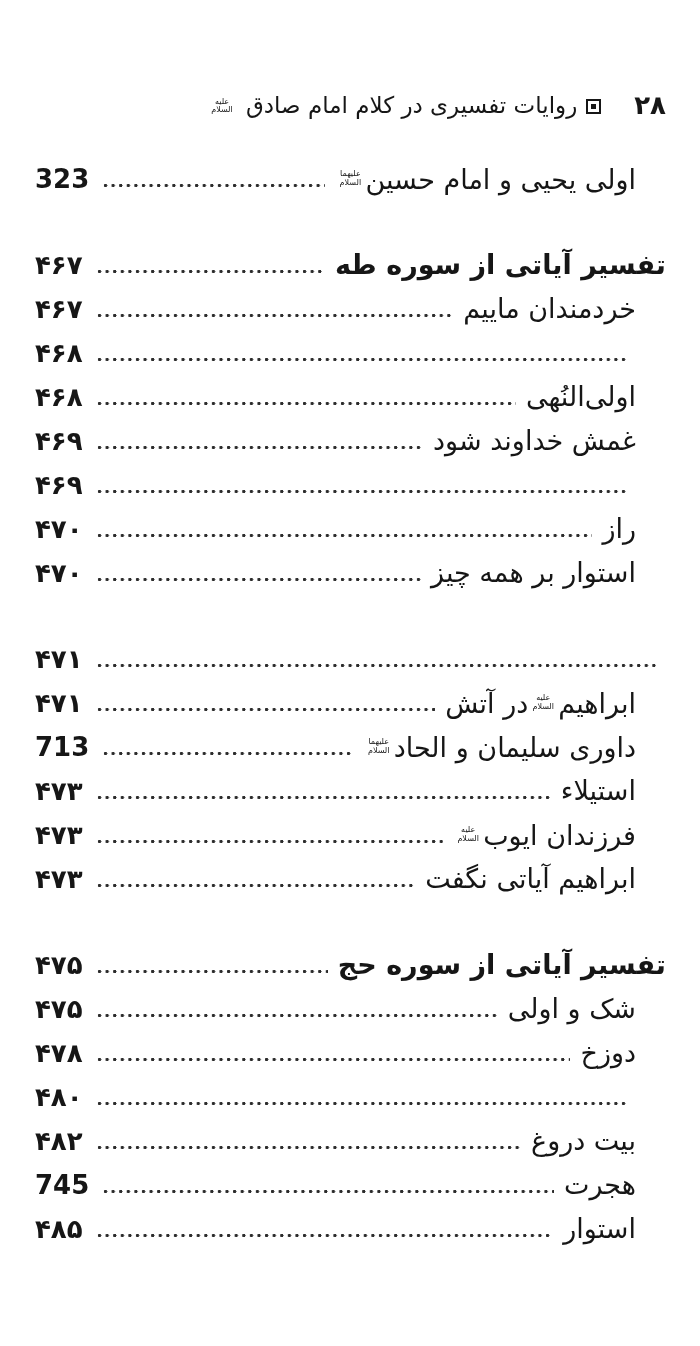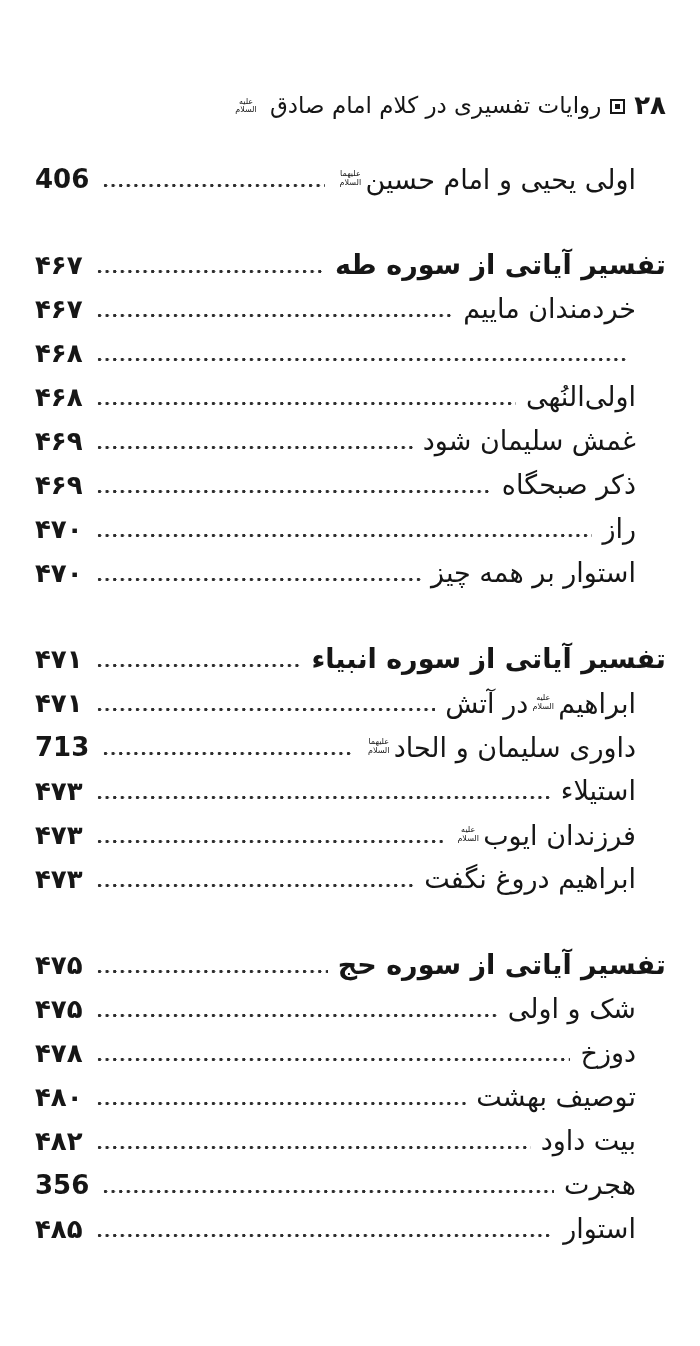--- a/index.html
+++ b/index.html
@@ -27,20 +27,21 @@
     display: flex;
     align-items: center;
     gap: 9px;
     font-size: 23px;
     line-height: 1.3;
     white-space: nowrap;
   }
   .head-num {
     font-weight: 700;
     font-size: 26px;
+    margin-left: 24px;
   }
   .sq {
     width: 11px;
     height: 11px;
     border: 2.5px solid #161616;
     display: inline-flex;
     align-items: center;
     justify-content: center;
     flex: 0 0 auto;
   }
@@ -110,21 +111,21 @@
     <span class="head-num">۲۸</span>
     <span class="sq"></span>
     <span class="head-title">روایات تفسیری در کلام امام صادق</span>
     <span class="hon">علیه السلام</span>
   </header>
 
   <main class="toc">
       <div class="row">
     <span class="label"><span class="t1">اولی یحیی و امام حسین</span><span class="hon row-hon">علیهما السلام</span></span>
     <span class="dots"></span>
-    <span class="num">406</span>
+    <span class="num">323</span>
   </div>
       <div class="row section gap-before">
     <span class="label"><span class="t1">تفسیر آیاتی از سوره طه</span></span>
     <span class="dots"></span>
     <span class="num">۴۶۷</span>
   </div>
       <div class="row">
     <span class="label"><span class="t1">خردمندان ماییم</span></span>
     <span class="dots"></span>
     <span class="num">۴۶۷</span>
@@ -132,41 +133,39 @@
       <div class="row">
     <span class="dots"></span>
     <span class="num">۴۶۸</span>
   </div>
       <div class="row">
     <span class="label"><span class="t1">اولی‌النُهی</span></span>
     <span class="dots"></span>
     <span class="num">۴۶۸</span>
   </div>
       <div class="row">
-    <span class="label"><span class="t1">غمش سلیمان شود</span></span>
+    <span class="label"><span class="t1">غمش خداوند شود</span></span>
     <span class="dots"></span>
     <span class="num">۴۶۹</span>
   </div>
       <div class="row">
-    <span class="label"><span class="t1">ذکر صبحگاه</span></span>
     <span class="dots"></span>
     <span class="num">۴۶۹</span>
   </div>
       <div class="row">
     <span class="label"><span class="t1">راز</span></span>
     <span class="dots"></span>
     <span class="num">۴۷۰</span>
   </div>
       <div class="row">
     <span class="label"><span class="t1">استوار بر همه چیز</span></span>
     <span class="dots"></span>
     <span class="num">۴۷۰</span>
   </div>
       <div class="row section gap-before">
-    <span class="label"><span class="t1">تفسیر آیاتی از سوره انبیاء</span></span>
     <span class="dots"></span>
     <span class="num">۴۷۱</span>
   </div>
       <div class="row">
     <span class="label"><span class="t1">ابراهیم</span><span class="hon row-hon">علیه السلام</span><span class="t2">در آتش</span></span>
     <span class="dots"></span>
     <span class="num">۴۷۱</span>
   </div>
       <div class="row">
     <span class="label"><span class="t1">داوری سلیمان و الحاد</span><span class="hon row-hon">علیهما السلام</span></span>
@@ -177,53 +176,52 @@
     <span class="label"><span class="t1">استیلاء</span></span>
     <span class="dots"></span>
     <span class="num">۴۷۳</span>
   </div>
       <div class="row">
     <span class="label"><span class="t1">فرزندان ایوب</span><span class="hon row-hon">علیه السلام</span></span>
     <span class="dots"></span>
     <span class="num">۴۷۳</span>
   </div>
       <div class="row">
-    <span class="label"><span class="t1">ابراهیم دروغ نگفت</span></span>
+    <span class="label"><span class="t1">ابراهیم آیاتی نگفت</span></span>
     <span class="dots"></span>
     <span class="num">۴۷۳</span>
   </div>
       <div class="row section gap-before">
     <span class="label"><span class="t1">تفسیر آیاتی از سوره حج</span></span>
     <span class="dots"></span>
     <span class="num">۴۷۵</span>
   </div>
       <div class="row">
     <span class="label"><span class="t1">شک و اولی</span></span>
     <span class="dots"></span>
     <span class="num">۴۷۵</span>
   </div>
       <div class="row">
     <span class="label"><span class="t1">دوزخ</span></span>
     <span class="dots"></span>
     <span class="num">۴۷۸</span>
   </div>
       <div class="row">
-    <span class="label"><span class="t1">توصیف بهشت</span></span>
     <span class="dots"></span>
     <span class="num">۴۸۰</span>
   </div>
       <div class="row">
-    <span class="label"><span class="t1">بیت داود</span></span>
+    <span class="label"><span class="t1">بیت دروغ</span></span>
     <span class="dots"></span>
     <span class="num">۴۸۲</span>
   </div>
       <div class="row">
     <span class="label"><span class="t1">هجرت</span></span>
     <span class="dots"></span>
-    <span class="num">356</span>
+    <span class="num">745</span>
   </div>
       <div class="row">
     <span class="label"><span class="t1">استوار</span></span>
     <span class="dots"></span>
     <span class="num">۴۸۵</span>
   </div>
     </main>
 
 </div>
 

